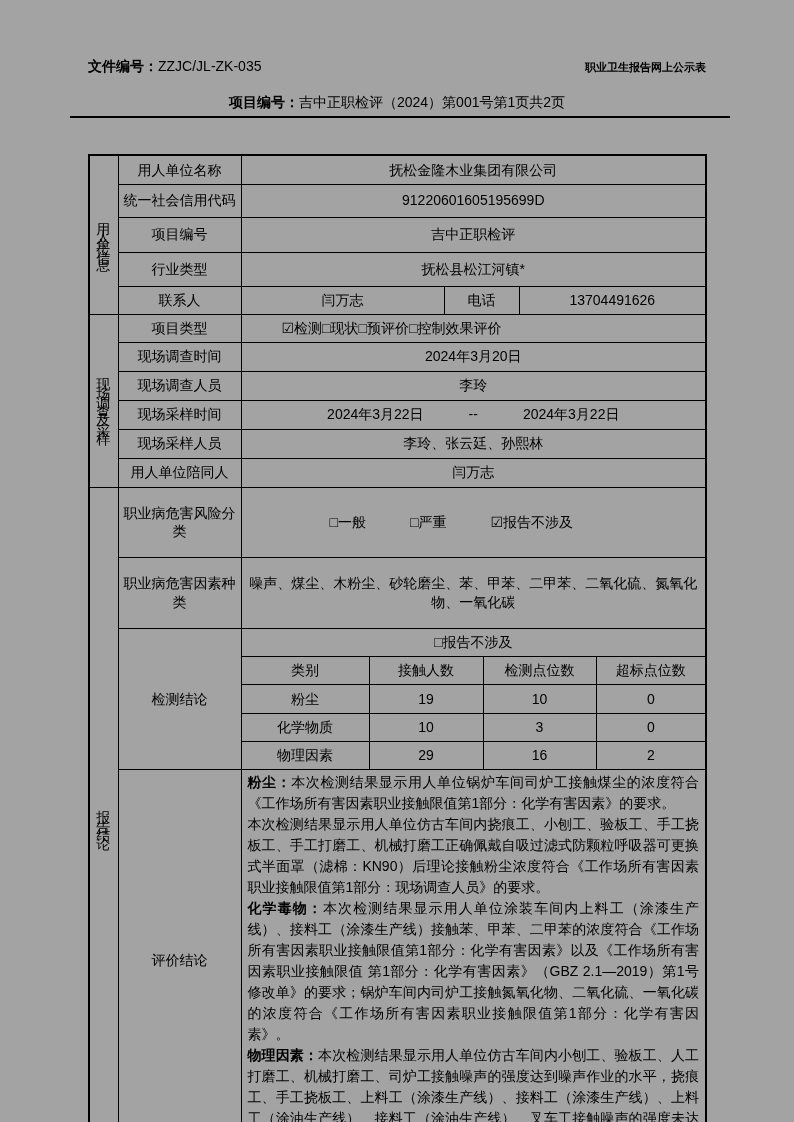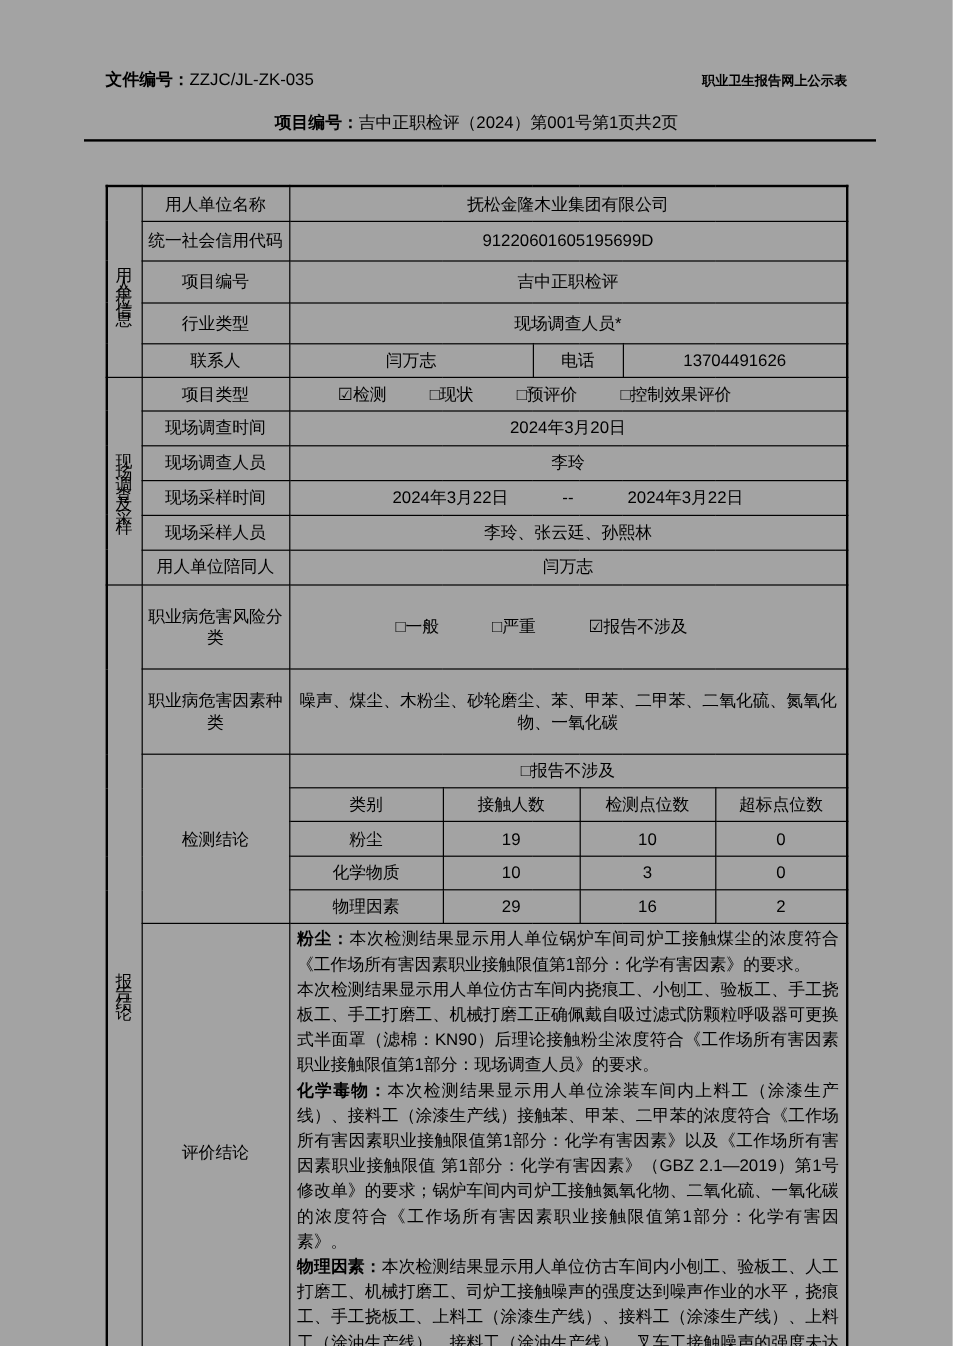--- a/index.html
+++ b/index.html
@@ -22,21 +22,21 @@
     border-collapse:collapse; table-layout:fixed; border:2px solid #000; }
   td { border:1px solid #000; text-align:center; vertical-align:middle;
        font-size:14px; padding:0 2px; overflow:hidden; line-height:1.3; }
   tr.h28{height:28px} tr.h29{height:29px} tr.h33{height:33px} tr.h34{height:34px}
   tr.h35{height:35px} tr.h38{height:38px} tr.h39{height:39px} tr.h325{height:325px}
   .vlabel { writing-mode:vertical-lr; text-orientation:upright; display:inline-block; }
   .v1 { letter-spacing:7px; }
   .v2 { letter-spacing:9px; }
   .v3 { letter-spacing:9px; }
   .opts { display:flex; align-items:center; text-align:left; }
-  .opts-project { padding-left:38px; gap:36px; }
+  .opts-project { padding-left:38px; }
   .opts-risk { padding-left:86px; gap:44px;align-items:flex-end; }
   .opt { white-space:nowrap; }
   .dates { display:flex; justify-content:center; align-items:center; gap:45px; }
   td.eval { vertical-align:top; text-align:justify; padding:2px 6px 0 6px; }
   td.eval p { margin:0; line-height:1.5; }
   td.eval p.center-last { text-align-last:center; }
   td.eval b { font-weight:bold; }
   td.wrap2 { line-height:1.35; padding:16px 4px; }
 </style>
 </head>
@@ -75,21 +75,21 @@
     <tr class="h33">
       <td>统一社会信用代码</td>
       <td colspan="6">91220601605195699D</td>
     </tr>
     <tr class="h35">
       <td>项目编号</td>
       <td colspan="6">吉中正职检评</td>
     </tr>
     <tr class="h34">
       <td>行业类型</td>
-      <td colspan="6">现场调查人员*</td>
+      <td colspan="6">抚松县松江河镇*</td>
     </tr>
     <tr class="h28">
       <td>联系人</td>
       <td colspan="2">闫万志</td>
       <td colspan="2">电话</td>
       <td colspan="2">13704491626</td>
     </tr>
 
     <tr class="h28">
       <td rowspan="6"><span class="vlabel v2">现场调查及采样</span></td>

